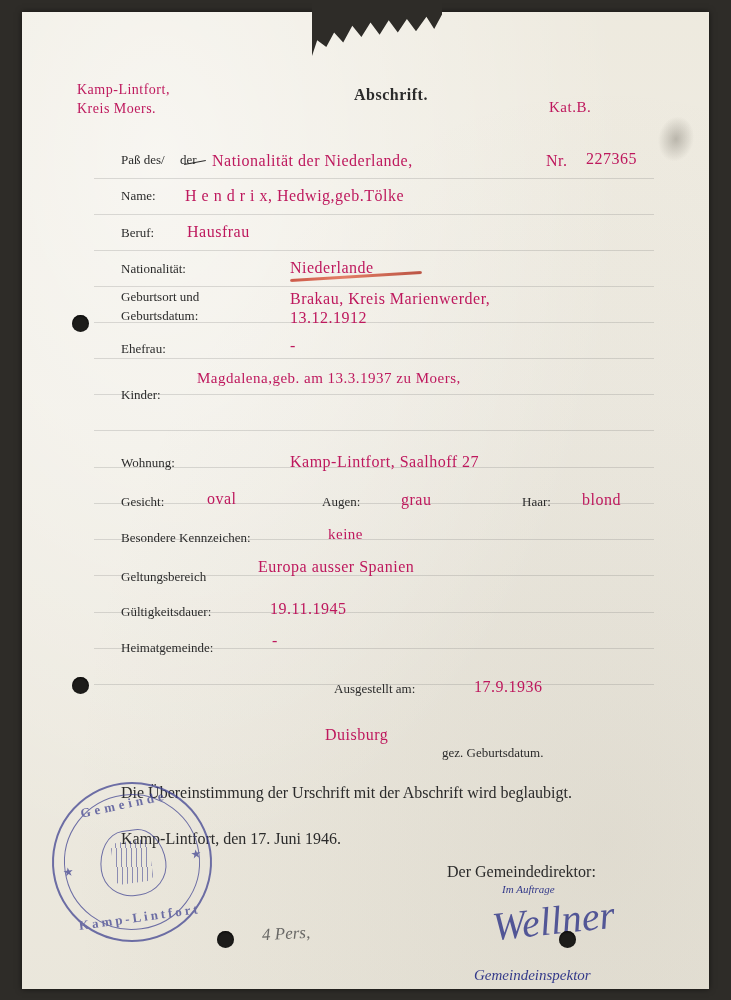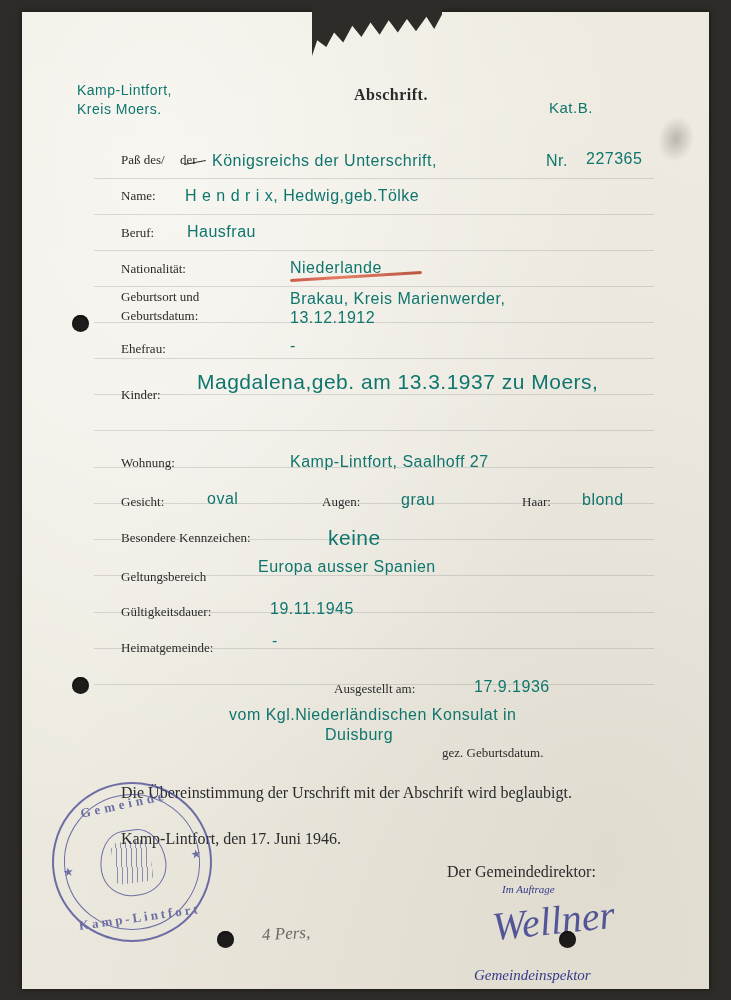--- a/index.html
+++ b/index.html
@@ -38,30 +38,30 @@
     background:#1d1c1a;
     box-shadow:inset 0 1px 2px rgba(0,0,0,.8);
   }
   .punch.p1{left:50px;top:303px;}
   .punch.p2{left:50px;top:665px;}
   .punch.p3{left:195px;top:919px;}
   .punch.p4{left:537px;top:919px;}
 
   .doc{position:absolute;inset:0;}
   .print{font-family:"Liberation Serif", serif;color:#2b2b2b;}
-  .type{font-family:Liberation Sans, sans-serif;color:#0f766e;letter-spacing:.5px;}
+  .type{font-family:Liberation Serif, serif;color:#be185d;letter-spacing:.5px;}
   .abs{position:absolute;white-space:pre;}
 
   
   .rule{position:absolute;left:72px;width:560px;height:1px;background:rgba(110,110,110,.22);}
 
   .title{font-size:16px;font-weight:bold;letter-spacing:.5px;}
   .lbl{font-size:13px;}
   .tv{font-size:16px;}
-  .tv-s{font-size:21px;}
+  .tv-s{font-size:15px;}
 
   .strike{position:absolute;left:162px;top:150px;width:22px;height:1.4px;background:#2b2b2b;transform:rotate(-10deg);}
   .redline{
     position:absolute;left:268px;top:263px;width:132px;height:3px;
     background:linear-gradient(90deg,#c6402e,#e06a4f 40%,#b23a28);
     border-radius:2px;transform:rotate(-3.5deg);opacity:.85;
     filter:blur(.4px);
   }
 
   
@@ -133,21 +133,21 @@
     <div class="rule" style="top:672px"></div>
 
     <div class="abs print lbl type" style="left:55px;top:70px;font-size:14px">Kamp-Lintfort,</div>
     <div class="abs print lbl type" style="left:55px;top:89px;font-size:14px">Kreis Moers.</div>
     <div class="abs print title" style="left:332px;top:74px">Abschrift.</div>
     <div class="abs type" style="left:527px;top:87px;font-size:15px">Kat.B.</div>
 
     <div class="abs print lbl" style="left:99px;top:140px">Paß des/</div>
     <div class="abs print lbl" style="left:158px;top:140px">der</div>
     <div class="strike"></div>
-    <div class="abs type tv" style="left:190px;top:140px">Königsreichs der Unterschrift,</div>
+    <div class="abs type tv" style="left:190px;top:140px">Nationalität der Niederlande,</div>
     <div class="abs type tv" style="left:524px;top:140px">Nr.</div>
     <div class="abs type tv" style="left:564px;top:138px">227365</div>
 
     <div class="abs print lbl" style="left:99px;top:176px">Name:</div>
     <div class="abs type tv" style="left:163px;top:175px">H e n d r i x, Hedwig,geb.Tölke</div>
 
     <div class="abs print lbl" style="left:99px;top:213px">Beruf:</div>
     <div class="abs type tv" style="left:165px;top:211px">Hausfrau</div>
 
     <div class="abs print lbl" style="left:99px;top:249px">Nationalität:</div>
@@ -182,21 +182,20 @@
     <div class="abs type tv" style="left:236px;top:546px">Europa ausser Spanien</div>
 
     <div class="abs print lbl" style="left:99px;top:592px">Gültigkeitsdauer:</div>
     <div class="abs type tv" style="left:248px;top:588px">19.11.1945</div>
 
     <div class="abs print lbl" style="left:99px;top:628px">Heimatgemeinde:</div>
     <div class="abs type tv" style="left:250px;top:620px">-</div>
 
     <div class="abs print lbl" style="left:312px;top:669px">Ausgestellt am:</div>
     <div class="abs type tv" style="left:452px;top:666px">17.9.1936</div>
-    <div class="abs type tv" style="left:207px;top:694px">vom Kgl.Niederländischen Konsulat in</div>
     <div class="abs type tv" style="left:303px;top:714px">Duisburg</div>
     <div class="abs print lbl" style="left:420px;top:733px">gez. Geburtsdatum.</div>
 
     <div class="abs print" style="left:99px;top:772px;font-size:16px">Die Übereinstimmung der Urschrift mit der Abschrift wird beglaubigt.</div>
     <div class="abs print" style="left:99px;top:818px;font-size:16px">Kamp-Lintfort, den 17. Juni 1946.</div>
     <div class="abs print" style="left:425px;top:851px;font-size:16px">Der Gemeindedirektor:</div>
     <div class="abs ink sigscript" style="left:480px;top:871px;font-size:11px">Im Auftrage</div>
     <div class="bigsig">Wellner</div>
     <div class="abs ink sigscript" style="left:452px;top:955px;font-size:15px">Gemeindeinspektor</div>
 

